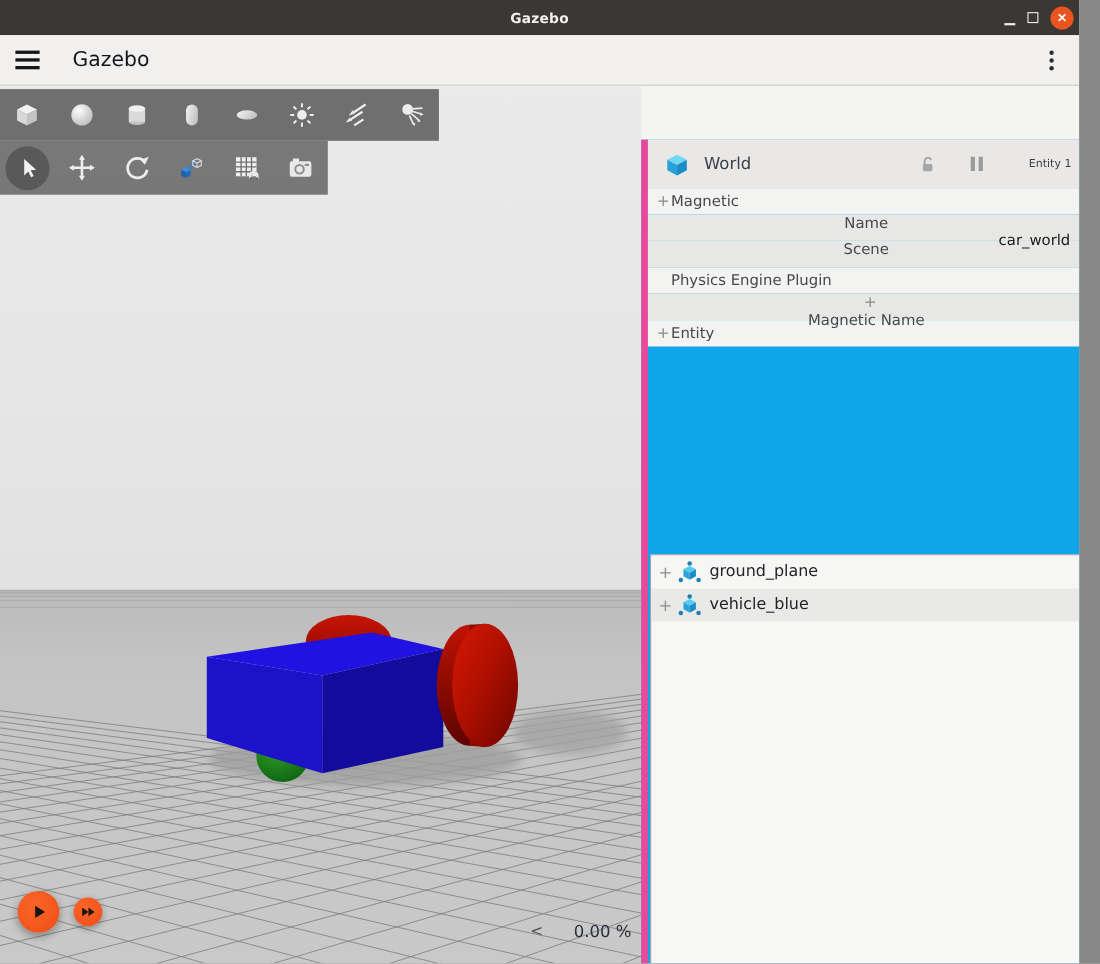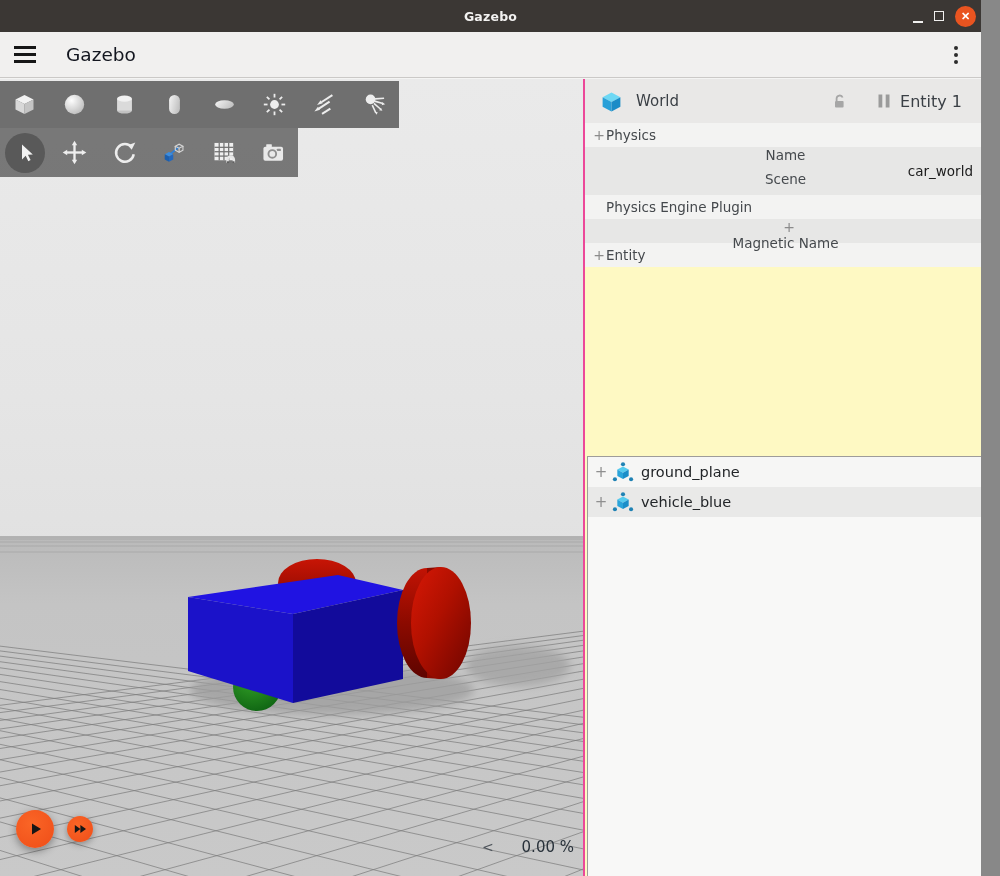--- a/index.html
+++ b/index.html
@@ -44,27 +44,27 @@
   .play-btn{position:absolute;left:16px;top:731px;width:38px;height:38px;border-radius:50%;
             background:radial-gradient(circle at 40% 35%,#fa6526,#ef4d18);border:none;cursor:pointer;
             box-shadow:0 3px 9px rgba(0,0,0,.38);display:flex;align-items:center;justify-content:center;padding:0;}
   .step-btn{position:absolute;left:67px;top:737px;width:26px;height:26px;border-radius:50%;
             background:radial-gradient(circle at 40% 35%,#fa6526,#ef4d18);border:none;cursor:pointer;
             box-shadow:0 2px 7px rgba(0,0,0,.35);display:flex;align-items:center;justify-content:center;padding:0;}
   .rtf{position:absolute;right:9px;top:757px;width:92px;height:22px;display:flex;align-items:center;
        justify-content:space-between;color:#28313a;font-size:15px;}
   .rtf-chevron{background:none;border:none;color:#4d535a;font-size:14px;padding:0;cursor:pointer;font-family:inherit;}
   
-  .side-panel{position:relative;flex:1;background:#fef9c3;border-left:2px solid #ec4899;box-sizing:border-box;}
+  .side-panel{position:relative;flex:1;background:#0ea5e9;border-left:6px solid #ec4899;box-sizing:border-box;margin-top:48px;}
   .panel-header{position:absolute;top:0;left:0;right:14px;height:44px;background:#e9e8e7;
                 display:flex;align-items:center;padding-left:15px;box-sizing:border-box;}
   .hdr-title{margin-left:13px;font-size:15px;color:#3a3f45;}
   .hdr-unlock{position:absolute;left:243px;top:11px;background:none;border:none;padding:0;cursor:pointer;}
   .hdr-pause{position:absolute;left:288px;top:11px;background:none;border:none;padding:0;cursor:pointer;}
-  .hdr-entity{position:absolute;right:24px;font-size:16px;color:#3a3f45;}
+  .hdr-entity{position:absolute;right:12px;font-size:10px;color:#3a3f45;}
   .prop-list{position:absolute;top:44px;left:0;right:14px;}
   .prop-row{height:24px;display:flex;align-items:center;font-size:13.5px;color:#45494d;cursor:default;}
   .prop-row.lt{background:#f3f3f2;}
   .prop-row.dk{background:#e7e7e6;flex-direction:column;}
   .expander{width:14px;margin-left:7px;color:#8b8b8b;font-size:14px;text-align:center;flex:none;
             background:none;border:none;padding:0;cursor:pointer;font-family:inherit;}
   .prop-value{margin-left:auto;margin-right:13px;color:#1b1b1b;}
   .tree-panel{position:absolute;top:377px;left:2px;right:14px;bottom:0;background:#f8f8f7;
               border:1px solid #9e9c9a;border-bottom:none;box-sizing:border-box;}
   .tree-row{height:30px;display:flex;align-items:center;font-size:14.5px;color:#222528;cursor:default;}
@@ -401,21 +401,21 @@
             <rect x="5.5" y="4.5" width="3.8" height="13" fill="#9b9b9b"></rect>
             <rect x="12.7" y="4.5" width="3.8" height="13" fill="#9b9b9b"></rect>
           </svg>
         </button>
         <span class="hdr-entity">Entity 1</span>
       </div>
 
       <div class="prop-list">
         <div class="prop-row lt">
           <button class="expander">+</button>
-          <span class="prop-label">Physics</span>
+          <span class="prop-label">Magnetic</span>
           <span class="prop-value"></span>
         </div>
         <div class="prop-row dk">
           <button class="expander"></button>
           <span class="prop-label">Name</span>
           <span class="prop-value">car_world</span>
         </div>
         <div class="prop-row dk">
           <button class="expander"></button>
           <span class="prop-label">Scene</span>

